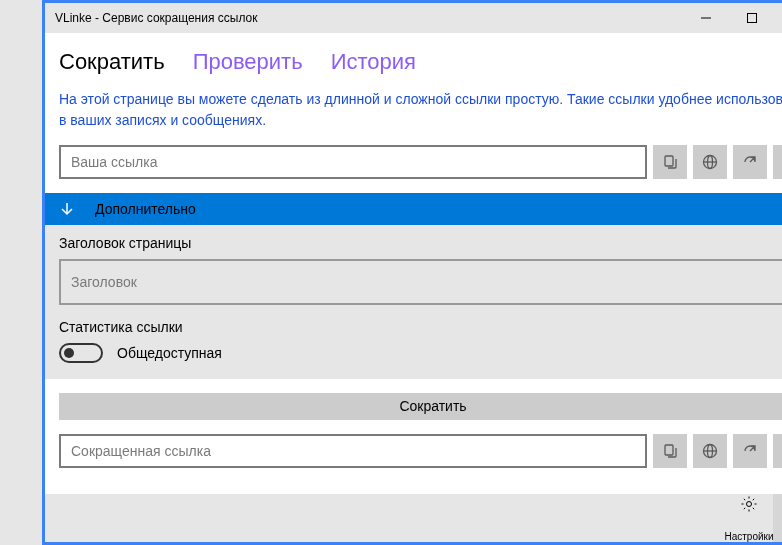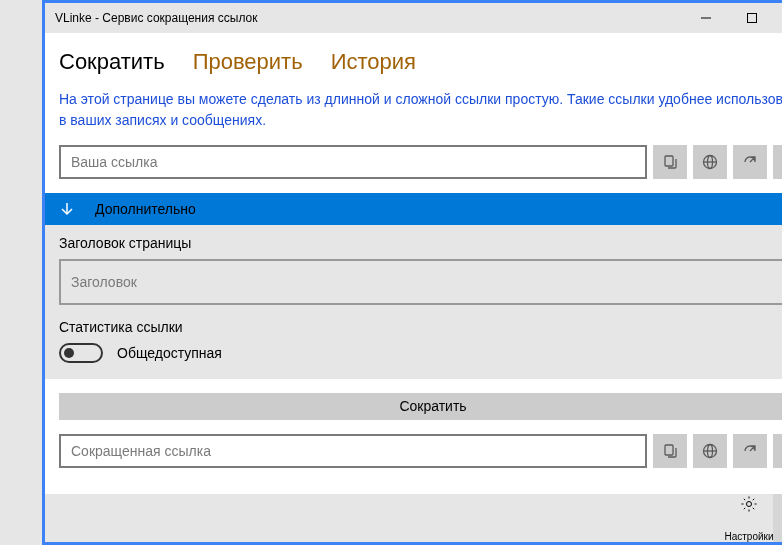--- a/index.html
+++ b/index.html
@@ -5,21 +5,21 @@
 * { box-sizing: border-box; margin: 0; padding: 0; font-family: 'Segoe UI', Tahoma, sans-serif; }
 body { background: #e6e6e6; width: 782px; height: 545px; overflow: hidden; }
 .window { width: 782px; height: 545px; background: #fff; display: flex; flex-direction: column; border: 3px solid #3b82f6; margin-left: 42px; }
 .titlebar { height: 30px; background: #e6e6e6; display: flex; align-items: center; padding-left: 10px; font-size: 12px; color: #000; }
 .titlebar-text { flex: 1; }
 .titlebar-btns { display: flex; height: 100%; }
 .titlebar-btn { width: 46px; height: 30px; display: flex; align-items: center; justify-content: center; }
 .titlebar-btn svg { stroke: #000; fill: none; stroke-width: 1; }
 .content { flex: 1; background: #fff; padding: 10px 14px 12px 14px; display: flex; flex-direction: column; overflow: hidden; }
 .tabs { display: flex; gap: 28px; margin-top: 6px; margin-bottom: 14px; }
-.tab { font-size: 22px; color: #a16207; cursor: pointer; }
+.tab { font-size: 22px; color: #8b5cf6; cursor: pointer; }
 .tab.active { color: #000; }
 .description { font-size: 14px; color: #1d4ed8; line-height: 1.5; margin-bottom: 14px; }
 .row { display: flex; gap: 6px; margin-bottom: 14px; }
 .input-main { flex: 1; height: 34px; border: 2px solid #7a7a7a; padding: 0 10px; font-size: 14px; background: #fff; }
 .input-main::placeholder { color: #7a7a7a; }
 .icon-btn { width: 34px; height: 34px; background: #ccc; display: flex; align-items: center; justify-content: center; }
 .icon-btn svg { stroke: #5a5a5a; fill: none; stroke-width: 1.3; }
 .expander { background: #0078d7; color: #000000; height: 40px; display: flex; align-items: center; padding: 0 14px; font-size: 14px; margin: 0 -14px; }
 .expander-arrow { margin-right: 20px; display: flex; align-items: center; }
 .expander-arrow svg { stroke: #fff; fill: none; stroke-width: 1.5; }

